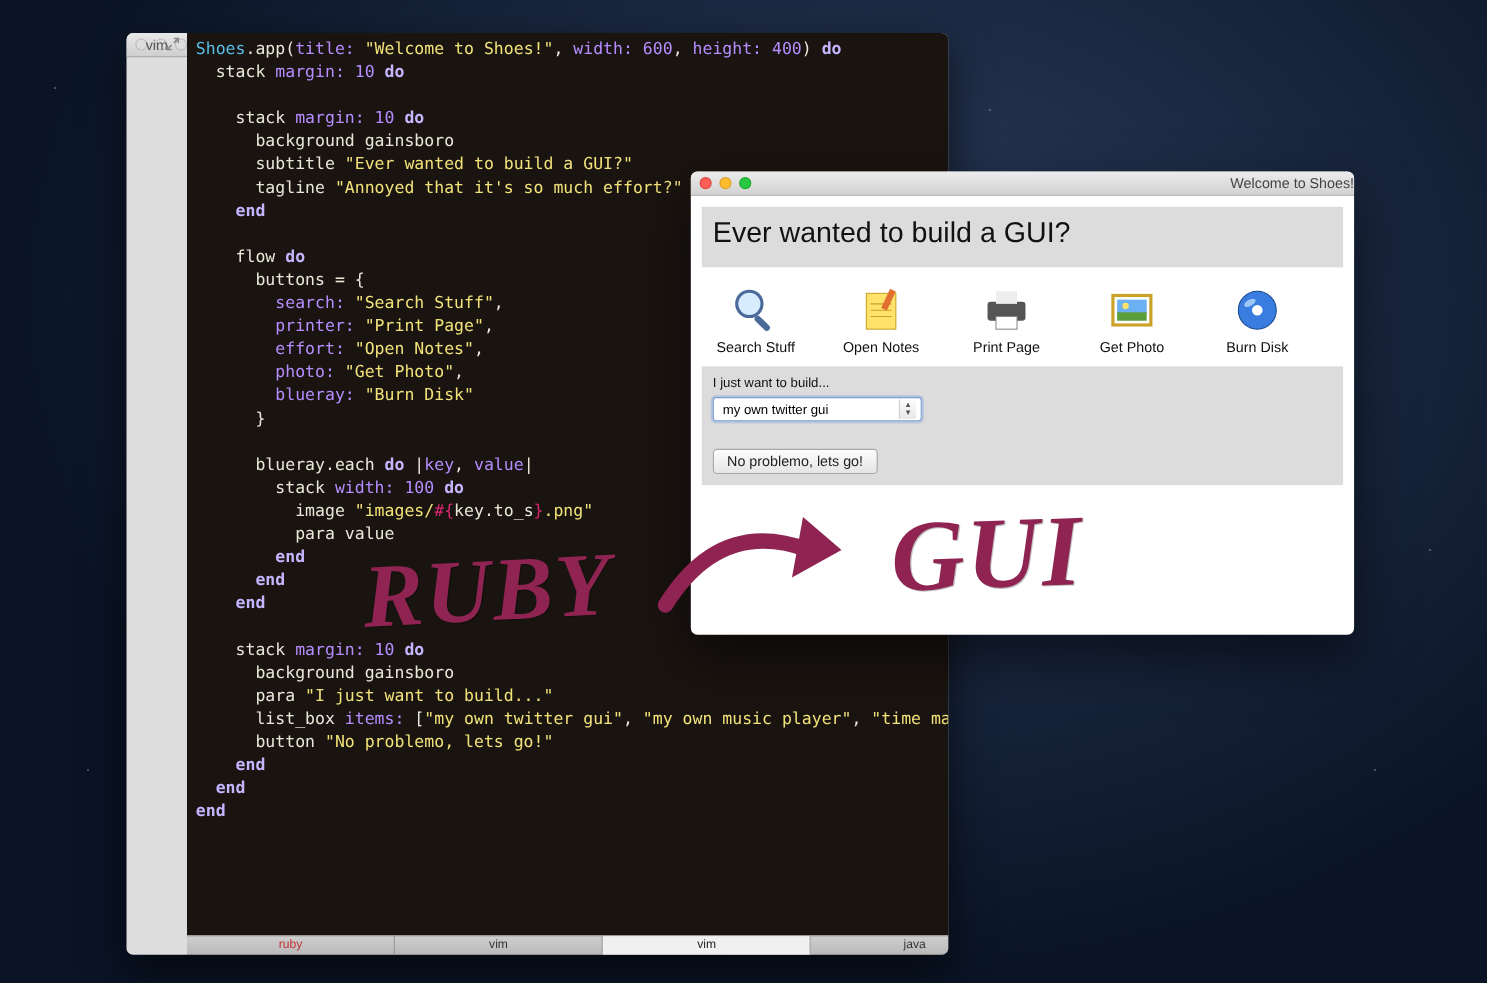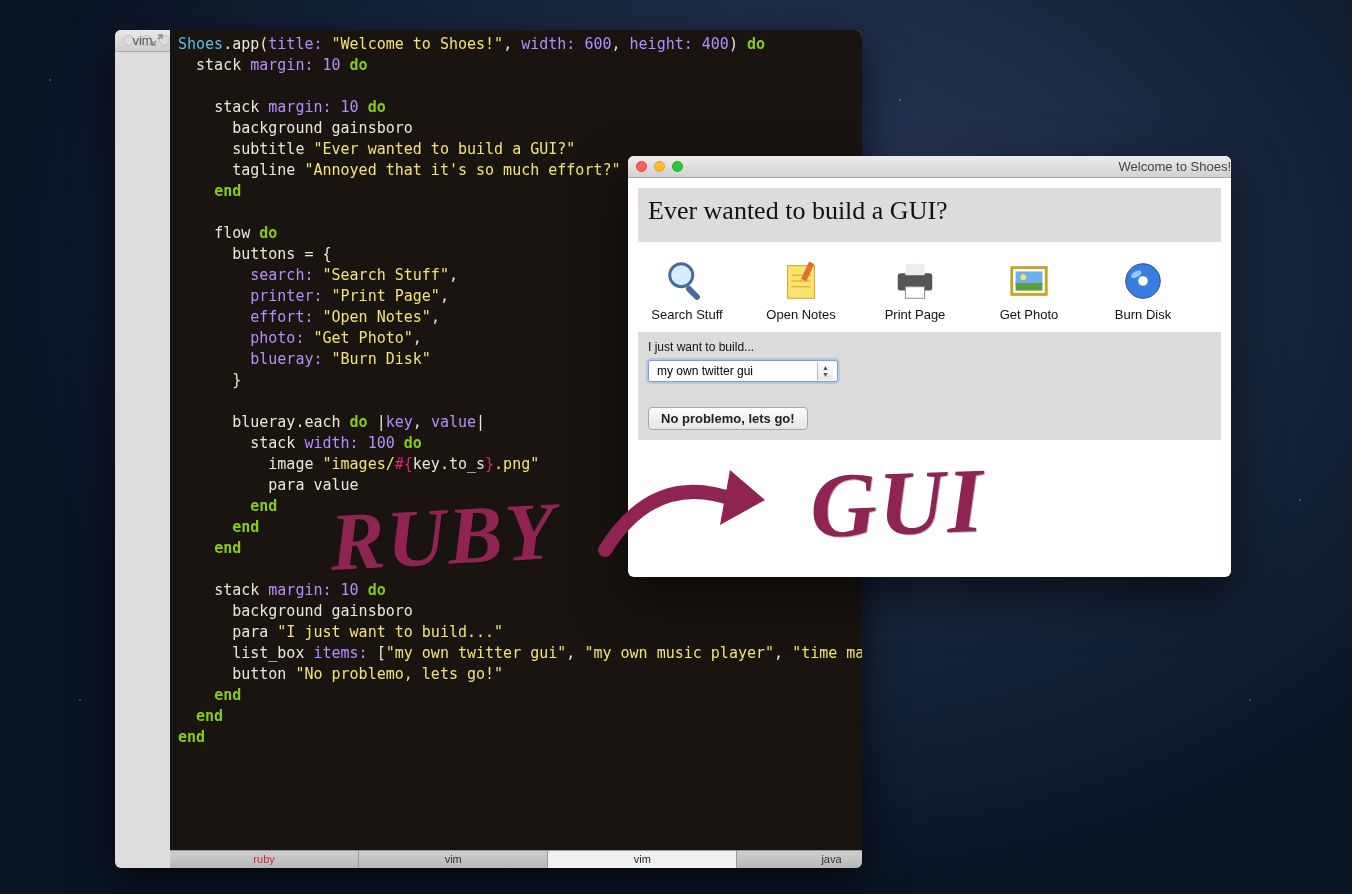--- a/index.html
+++ b/index.html
@@ -90,21 +90,21 @@
     content:"";
     position: absolute;
     left: 2px; right: 2px; top: 4px; height: 260px;
     background: #8a8a8a;
     border-radius: 4px;
   }
 
   
   .c-class { color: #59bfe8; }
   .c-ident { color: #e8e8d8; }
-  .c-key   { color: #84cc16; font-weight: bold; text-align: right; }
+  .c-key   { color: #c4b5fd; font-weight: bold; text-align: right; }
   .c-str   { color: #f2e27a; }
   .c-num   { color: #b68dff; }
   .c-const { color: #b68dff; }
   .c-punct { color: #e8e8d8; }
   .c-interp{ color: #d92673; }
 
   .vim-tabs {
     height: 18px;
     background: linear-gradient(#cfcfcf, #b8b8b8);
     display: flex;
@@ -152,21 +152,21 @@
   .gui-title {
     position: absolute; left: 0; right: 0; text-align: right;
     font-size: 13px; color: #444;
   }
   .gui-content { flex: 1; padding: 0; }
   .hero {
     background: #dcdcdc;
     margin: 10px;
     padding: 8px 10px 10px 10px;
   }
-  .hero h1 { font-size: 26px; font-weight: normal; color: #111; margin-bottom: 6px; font-family: Liberation Serif, serif;}
+  .hero h1 { font-size: 26px; font-weight: normal; color: #111; margin-bottom: 6px; font-family: Liberation Sans, sans-serif;}
   .hero p  { font-size: 15px; color: #111; }
 
   .icon-row {
     display: flex;
     gap: 16px;
     padding: 6px 10px 10px 10px;
   }
   .icon-item {
     width: 98px;
     text-align: center;
@@ -204,21 +204,20 @@
     font-size: 7px; line-height: 7px; color:#555;
   }
   .gui-button {
     display: inline-block;
     background: linear-gradient(#fdfdfd, #e5e5e5);
     border: 1px solid #a8a8a8;
     border-radius: 4px;
     padding: 3px 12px;
     font-size: 13px;
     color: #222;
-    font-weight: bold;
   }
 
   
   .hand {
     position: absolute;
     font-family: "Marker Felt", "Comic Sans MS", cursive;
     color: #8f2453;
     font-weight: bold;
     font-style: italic;
     text-shadow: 1px 1px 0 rgba(0,0,0,0.25);

